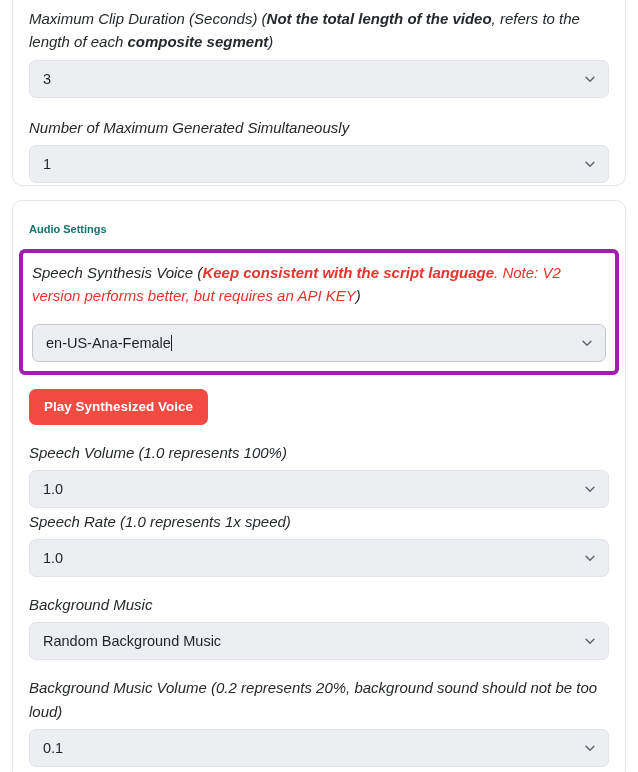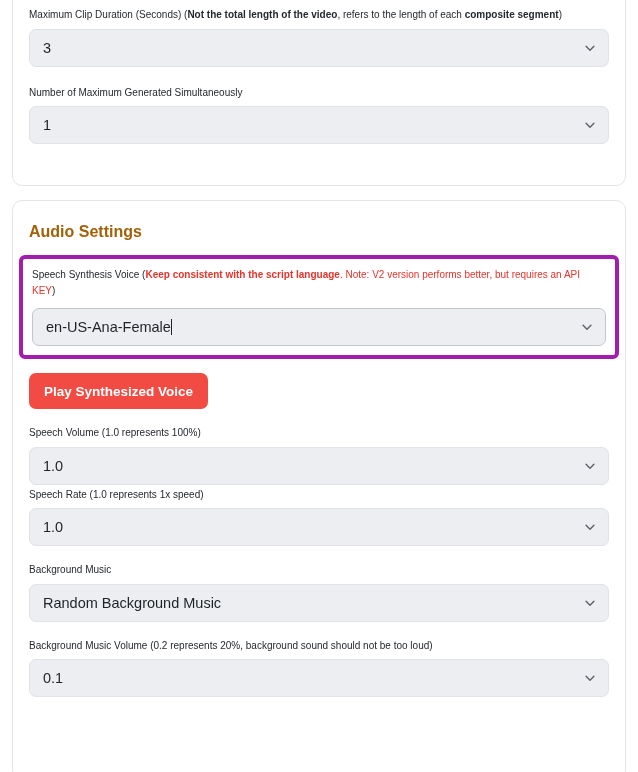--- a/index.html
+++ b/index.html
@@ -33,37 +33,38 @@
     padding: 0 16px;
   }
 
   .panel-audio {
     top: 200px;
     height: 580px;
     padding: 0 16px;
   }
 
   .section-title {
-    font-size: 16px;
+    font-size: 11px;
     font-weight: bold;
-    color: #a16207;
+    color: #0f766e;
     margin: 22px 0 0 0;
     padding: 0;
   }
 
   .field {
     margin-top: 14px;
   }
 
   .field-label {
-    font-size: 10px;
+    font-size: 15px;
     line-height: 1.55;
     color: #25292e;
     margin-bottom: 6px;
     font-weight: normal;
+    font-style: italic;
   }
   .field-label b { font-weight: bold; }
   .field-label .red { color: #e5342b; font-weight: bold; }
   .field-label .red-normal { color: #e5342b; font-weight: normal; }
 
   .select-box {
     position: relative;
     height: 38px;
     background: #eceef1;
     border: 1px solid #dfe2e6;
@@ -113,21 +114,21 @@
   .highlight-box {
     position: relative;
     border: 4px solid #a21caf;
     border-radius: 6px;
     padding: 8px 9px 9px 9px;
     margin-top: 14px;
     margin-left: -10px;
     margin-right: -10px;
   }
   .highlight-box .field-label { margin-bottom: 8px; }
-  .highlight-box .field { margin-top: 10px; }
+  .highlight-box .field { margin-top: 16px; }
 
   .btn-play {
     display: inline-flex;
     align-items: center;
     justify-content: center;
     height: 36px;
     padding: 12px 15px;
     margin-top: 14px;
     background: #f14b43;
     color: #ffffff;

